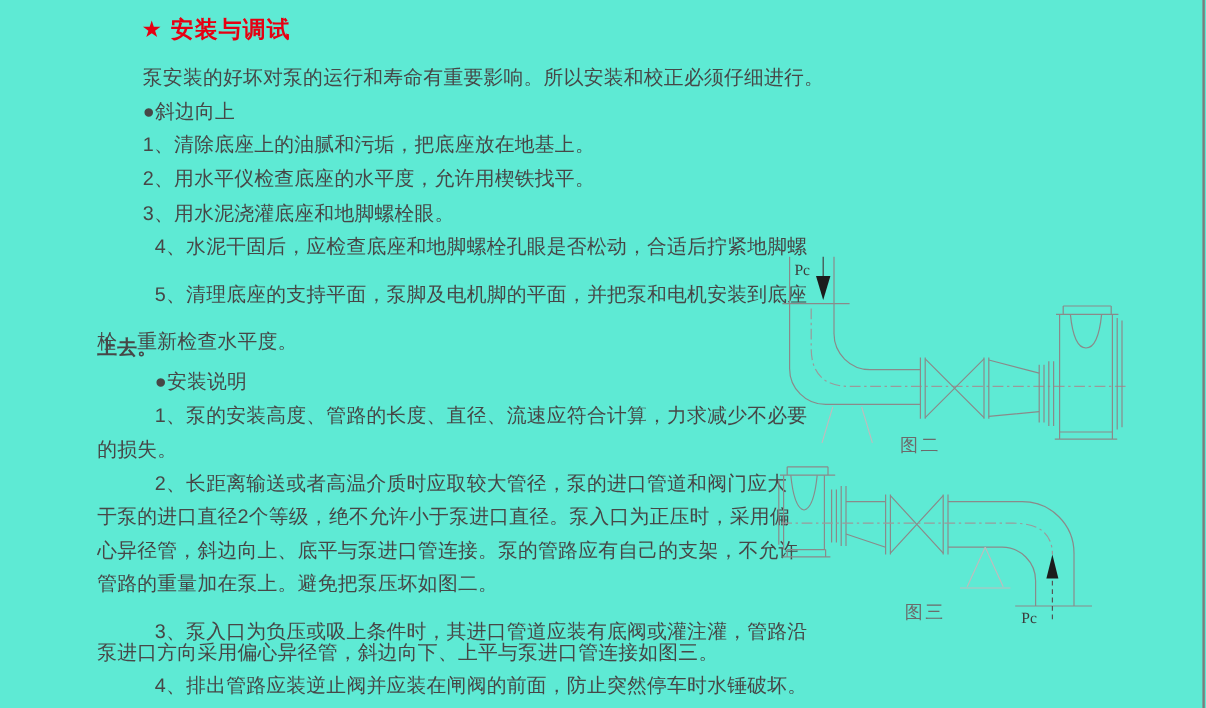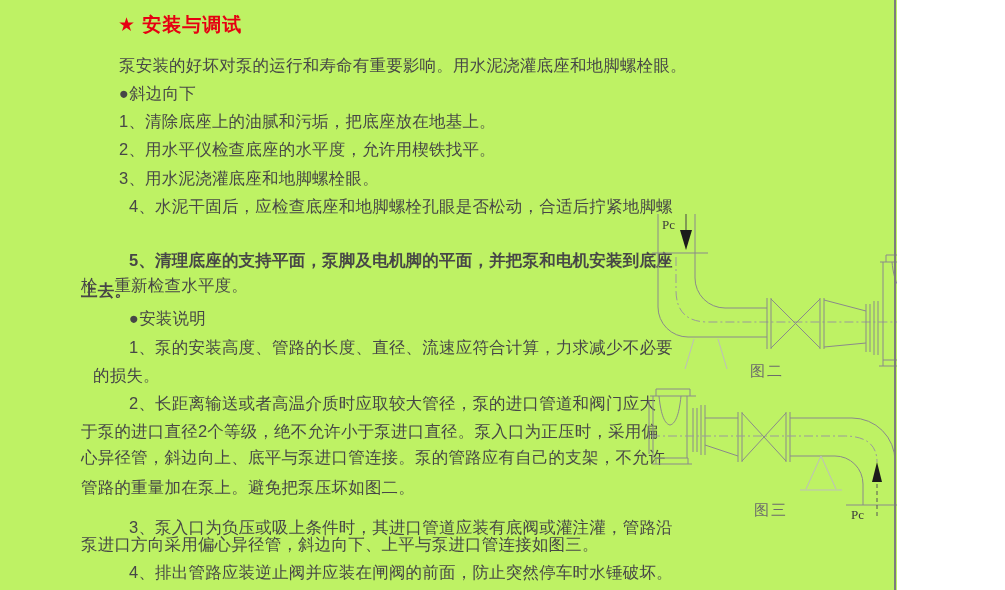--- a/index.html
+++ b/index.html
@@ -1,17 +1,17 @@
 <!DOCTYPE html>
 <html><head>
 <meta charset="utf-8">
 <style>
   html,body{margin:0;padding:0;background:#ffffff;}
   .page{
-    position:relative;width:897px;height:590px;background:#bef264;overflow:hidden;
+    position:relative;width:1005px;height:590px;background:#5eead4;overflow:hidden;
     font-family:"Liberation Sans","DejaVu Sans",sans-serif;
   }
   .right-border{position:absolute;top:0;right:1px;width:2px;height:590px;background:#7c7c7c;}
   .sec-title{
     position:absolute;left:118px;top:12px;margin:0;
     font-size:19px;font-weight:bold;color:#e60012;letter-spacing:1px;white-space:nowrap;
   }
   .tline{
     position:absolute;left:81px;font-size:16.5px;line-height:20px;
     color:#474747;white-space:nowrap;letter-spacing:0.2px;
@@ -25,35 +25,35 @@
   .fig .pc{fill:#3c3c3c;font-size:13px;}
 </style>
 </head>
 <body>
 
 <div class="page">
 
   <h1 class="sec-title">★ 安装与调试</h1>
 
   <div>
-      <div class="tline ind1" style="top: 55px;">泵安装的好坏对泵的运行和寿命有重要影响。用水泥浇灌底座和地脚螺栓眼。</div>
-      <div class="tline ind1" style="top: 83.15px;">●斜边向下</div>
+      <div class="tline ind1" style="top: 55px;">泵安装的好坏对泵的运行和寿命有重要影响。所以安装和校正必须仔细进行。</div>
+      <div class="tline ind1" style="top: 83.15px;">●斜边向上</div>
       <div class="tline ind1" style="top: 111.3px;">1、清除底座上的油腻和污垢，把底座放在地基上。</div>
       <div class="tline ind1" style="top: 139.45px;">2、用水平仪检查底座的水平度，允许用楔铁找平。</div>
       <div class="tline ind1" style="top: 167.6px;">3、用水泥浇灌底座和地脚螺栓眼。</div>
       <div class="tline ind2" style="top: 195.75px; text-align: center;">4、水泥干固后，应检查底座和地脚螺栓孔眼是否松动，合适后拧紧地脚螺</div>
       <div class="tline ind0" style="top: 239px; margin-top: 36px;">栓，重新检查水平度。</div>
-      <div class="tline ind2" style="top: 250px; font-weight: bold;">5、清理底座的支持平面，泵脚及电机脚的平面，并把泵和电机安装到底座</div>
+      <div class="tline ind2" style="top: 236px;">5、清理底座的支持平面，泵脚及电机脚的平面，并把泵和电机安装到底座</div>
       <div class="tline ind0" style="top: 280.2px; font-weight: bold;">上去。</div>
       <div class="tline ind2" style="top: 308.35px;">●安装说明</div>
       <div class="tline ind2" style="top: 336.5px;">1、泵的安装高度、管路的长度、直径、流速应符合计算，力求减少不必要</div>
-      <div class="tline ind0" style="top: 364.65px; margin-left: 12px;">的损失。</div>
+      <div class="tline ind0" style="top: 364.65px;">的损失。</div>
       <div class="tline ind2" style="top: 392.8px;">2、长距离输送或者高温介质时应取较大管径，泵的进口管道和阀门应大</div>
       <div class="tline ind0" style="top: 420.95px;">于泵的进口直径2个等级，绝不允许小于泵进口直径。泵入口为正压时，采用偏</div>
-      <div class="tline ind0" style="top: 449.1px; font-family: Liberation Mono, monospace;">心异径管，斜边向上、底平与泵进口管连接。泵的管路应有自己的支架，不允许</div>
+      <div class="tline ind0" style="top: 449.1px;">心异径管，斜边向上、底平与泵进口管连接。泵的管路应有自己的支架，不允许</div>
       <div class="tline ind0" style="top: 477.25px;">管路的重量加在泵上。避免把泵压坏如图二。</div>
       <div class="tline ind2" style="top: 505.4px; margin-top: 12px;">3、泵入口为负压或吸上条件时，其进口管道应装有底阀或灌注灌，管路沿</div>
       <div class="tline ind0" style="top: 533.55px;">泵进口方向采用偏心异径管，斜边向下、上平与泵进口管连接如图三。</div>
       <div class="tline ind2" style="top: 561.7px;">4、排出管路应装逆止阀并应装在闸阀的前面，防止突然停车时水锤破坏。</div>
     </div>
 
   <svg class="fig" style="left:650px;top:212px" width="310" height="175" viewBox="0 0 310 175">
     <g stroke="#8a8a8a" stroke-width="1" fill="none">
       <path d="M8,2 V41 M45,2 V41"></path>
       <path d="M2,41 H58"></path>

